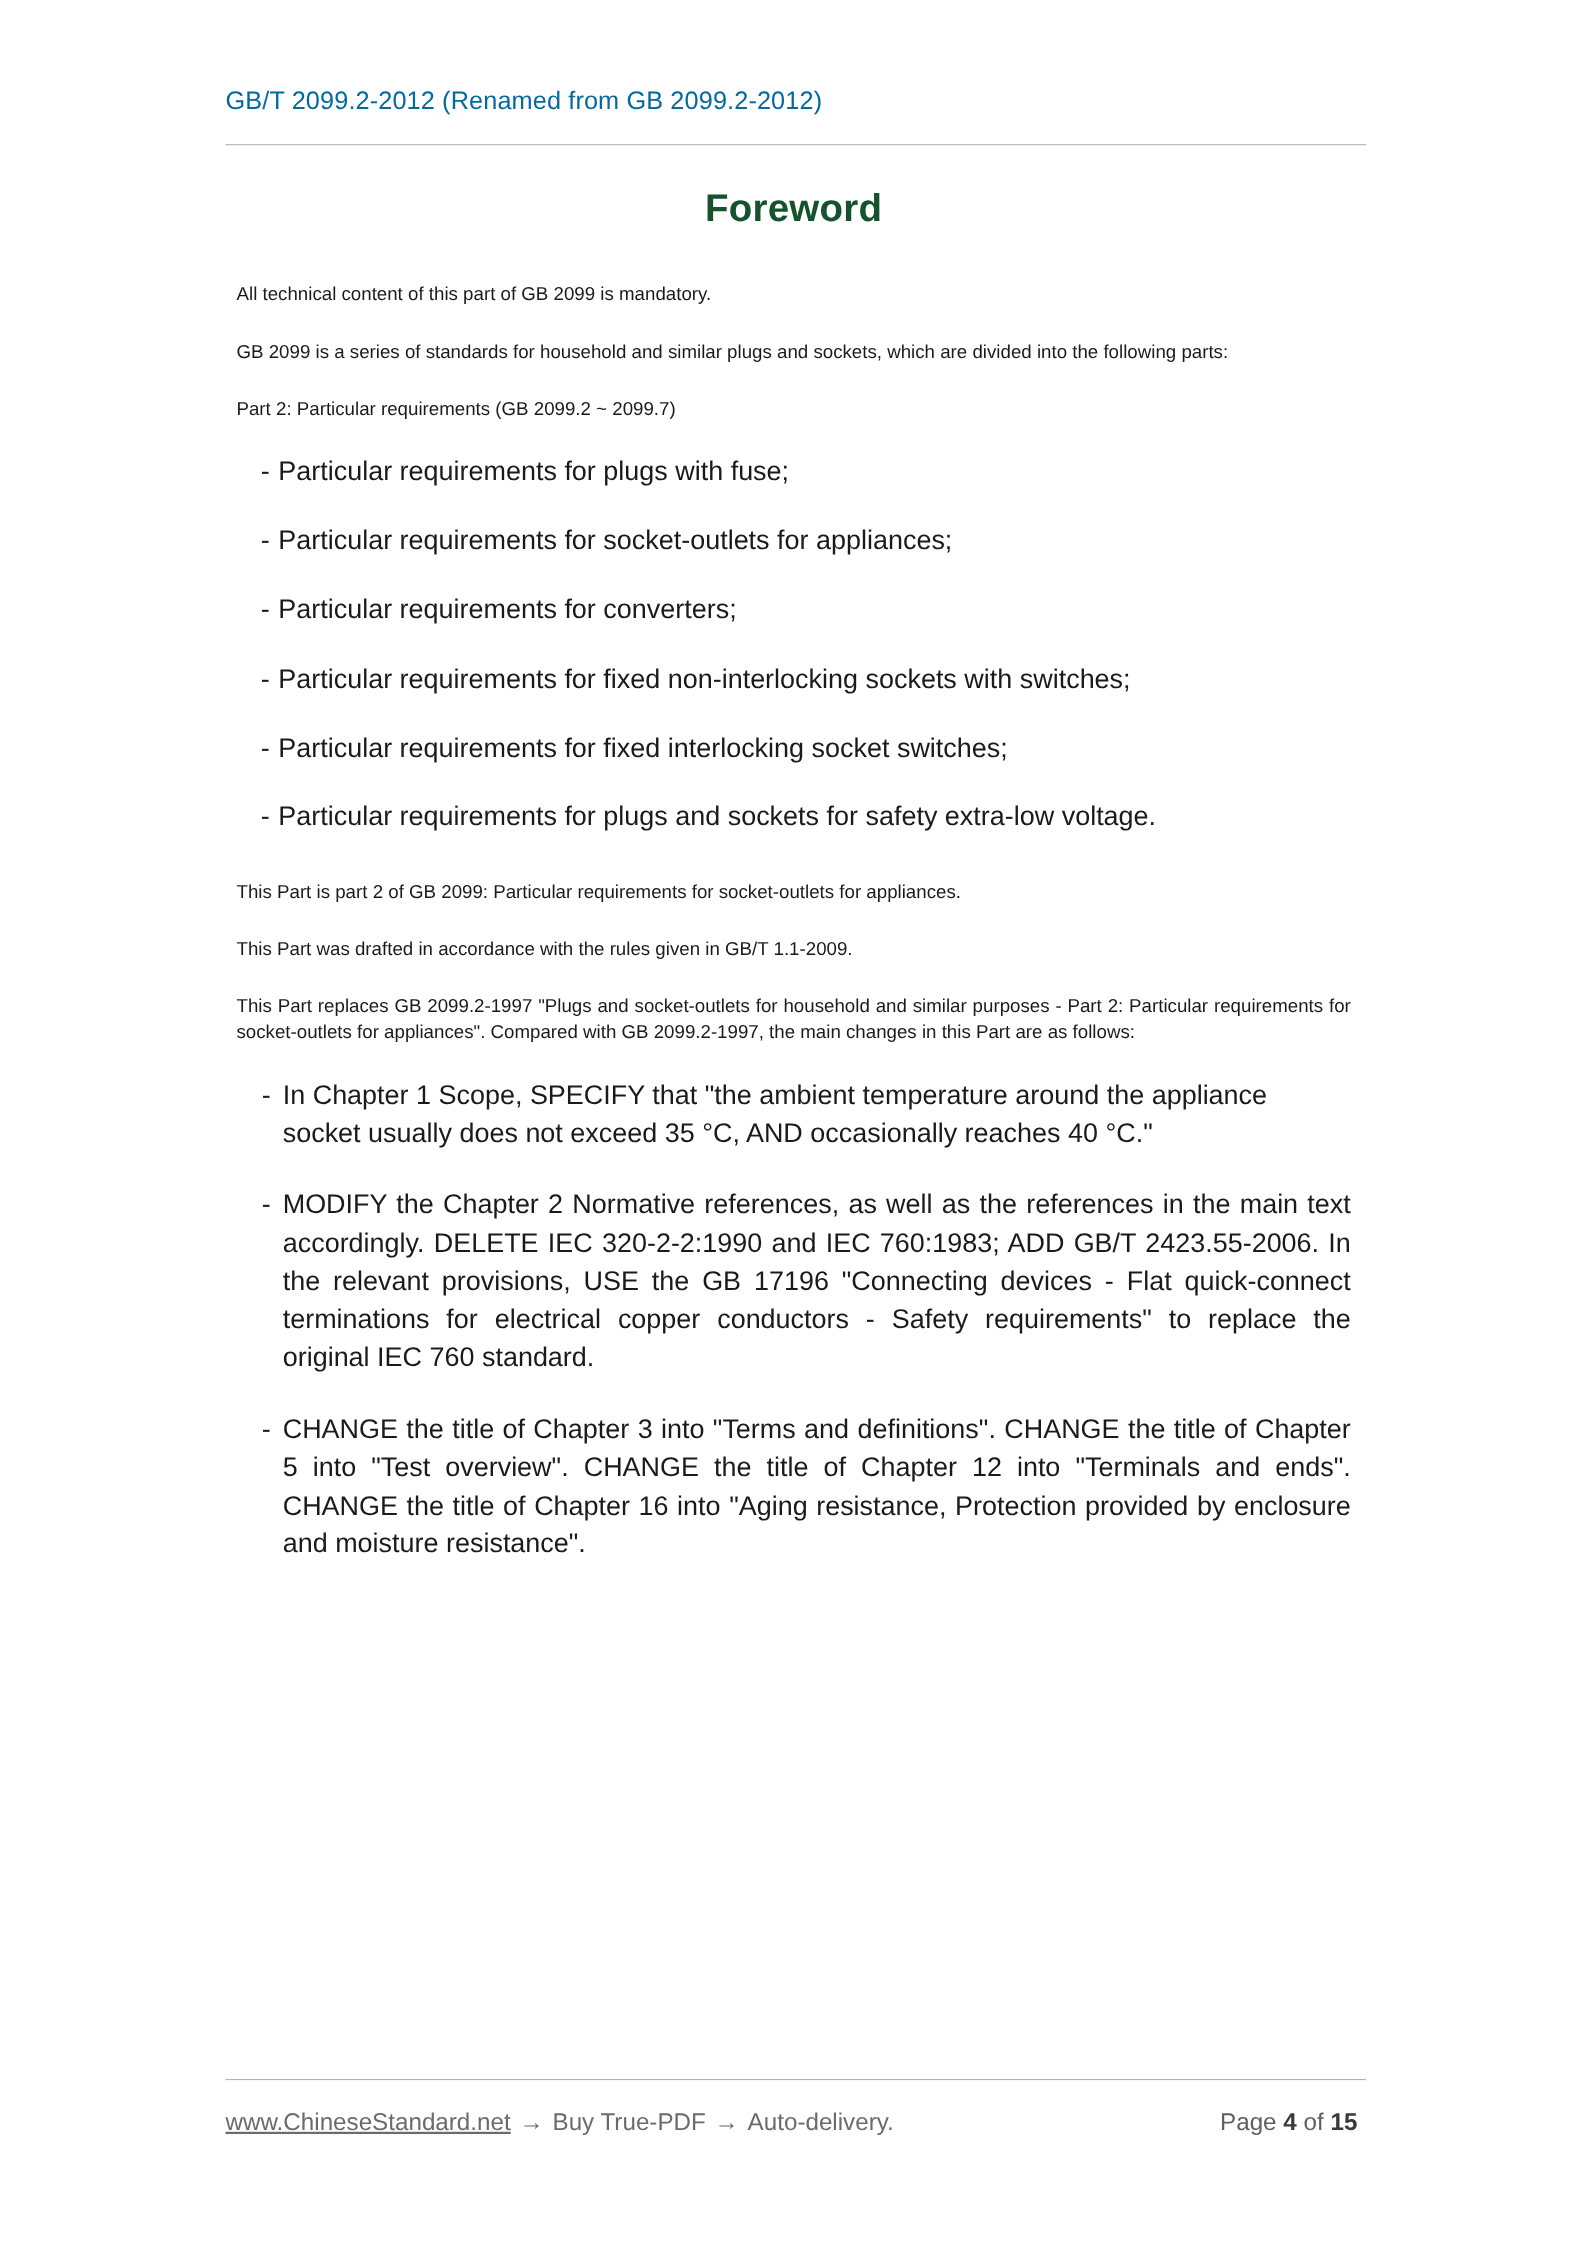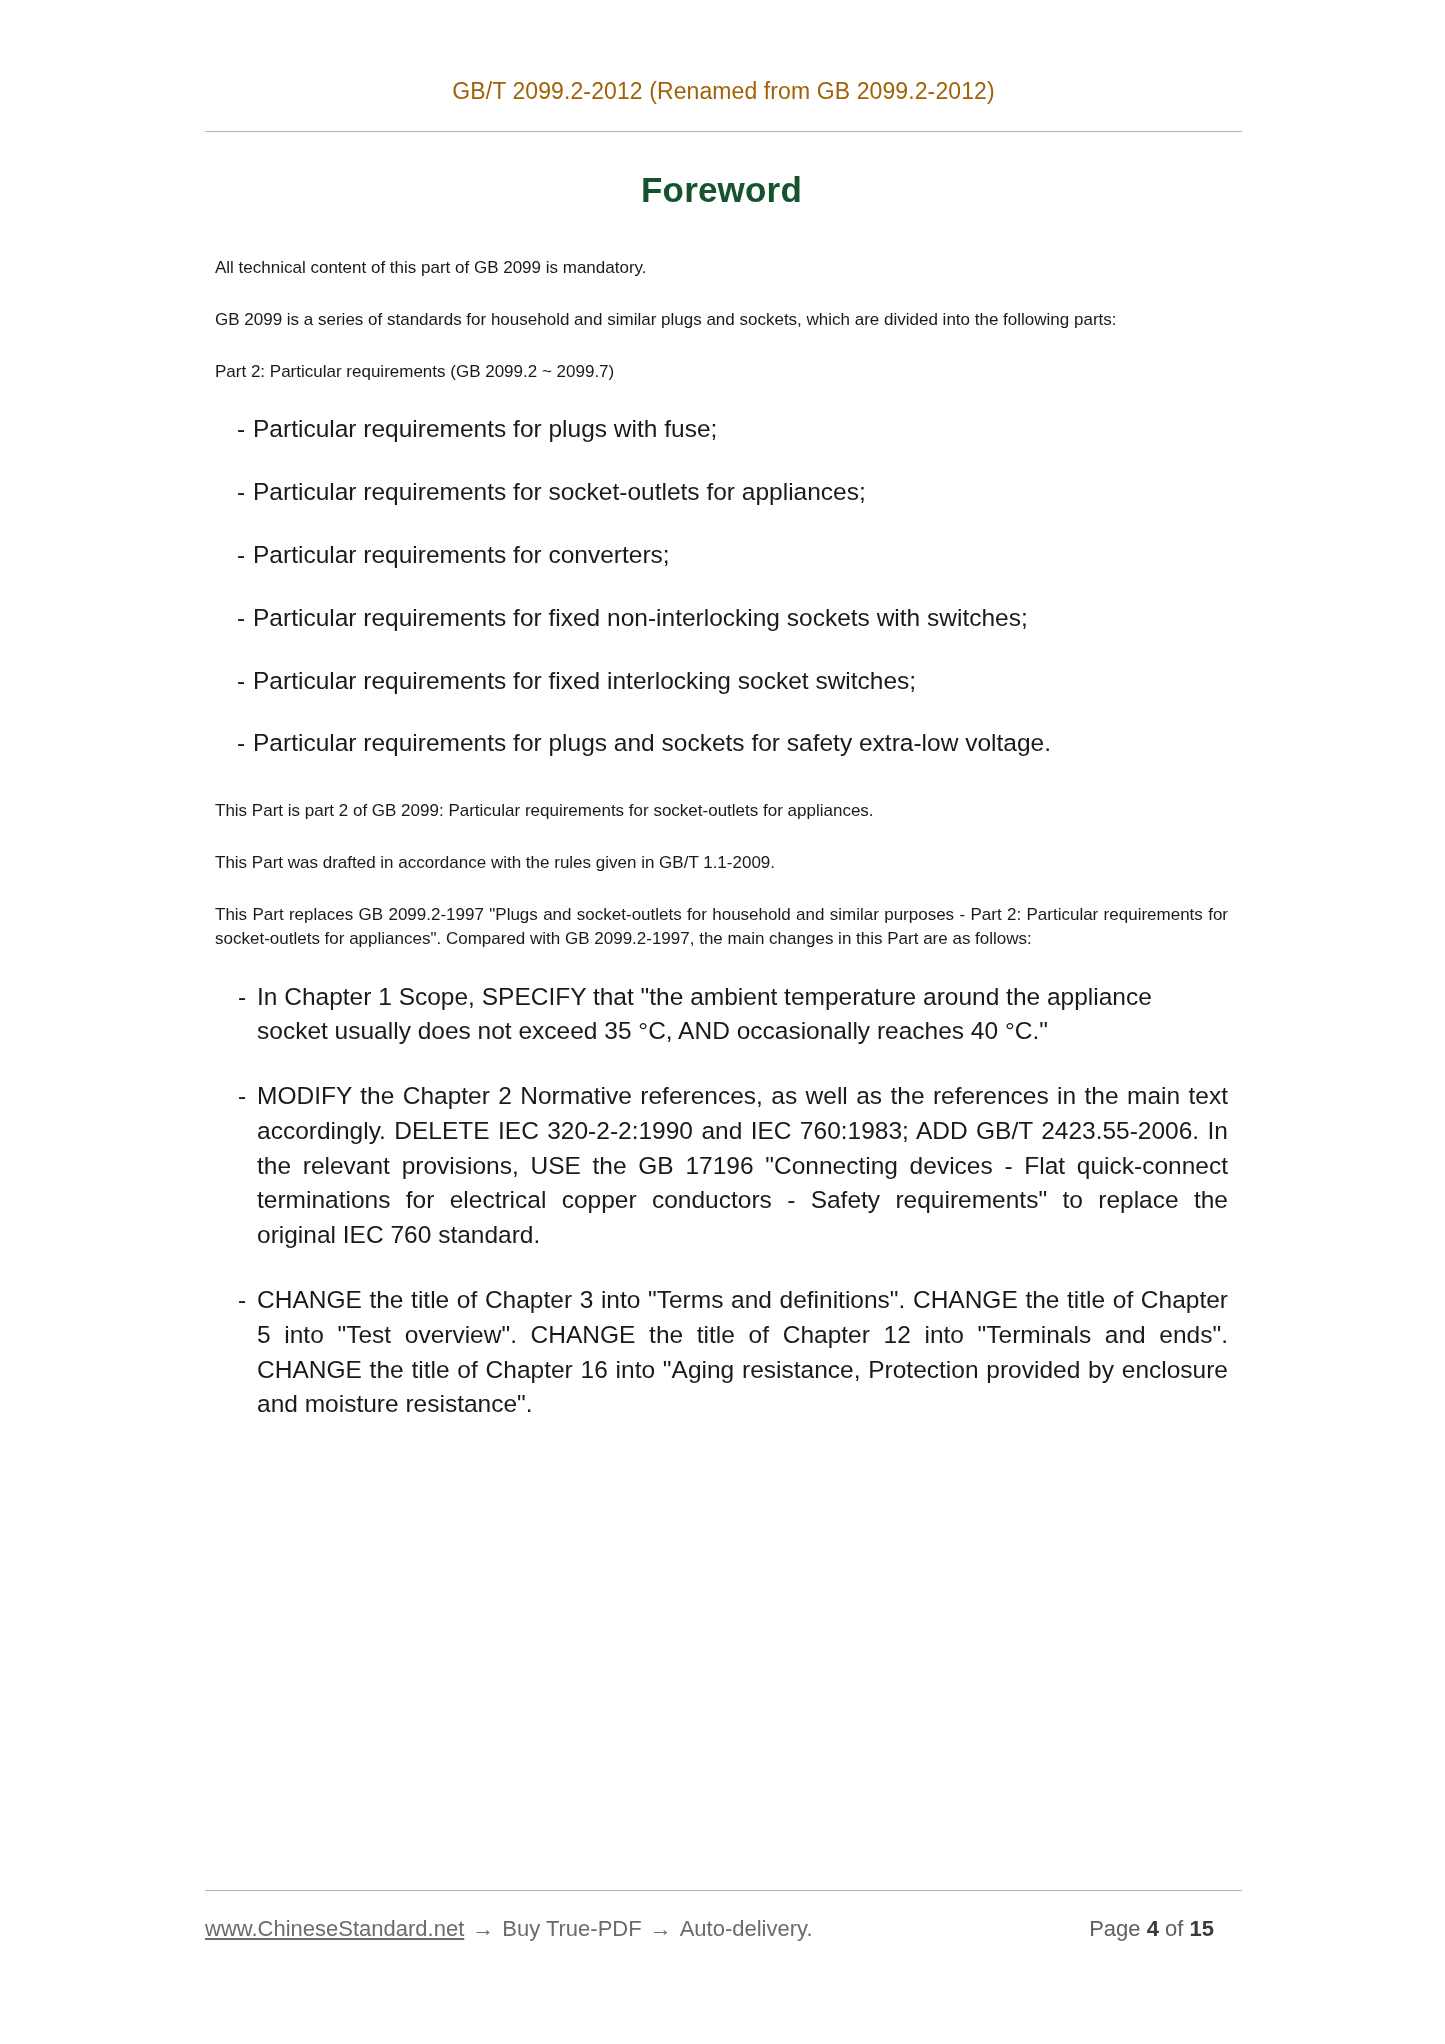--- a/index.html
+++ b/index.html
@@ -19,23 +19,23 @@
     box-sizing: border-box;
     overflow: hidden;
   }
 
   
   .page-header {
     position: absolute;
     left: 205px;
     top: 78px;
     width: 1037px;
-    text-align: center;
+    text-align: left;
     font-size: 23px;
-    color: #a16207;
+    color: #0369a1;
     letter-spacing: 0.1px;
   }
   .header-rule {
     position: absolute;
     left: 205px;
     top: 131px;
     width: 1037px;
     height: 1px;
     background: #b4b4b4;
   }
@@ -127,21 +127,21 @@
   .footer-url {
     text-decoration: underline;
     color: #6b6b6b;
   }
   .footer-arrow {
     margin: 0 8px;
     font-size: 22px;
   }
   .footer-right {
     margin-left: auto;
-    margin-right: 28px;
+    margin-right: 8px;
     white-space: nowrap;
     color: #5f5f5f;
   }
   .footer-right .num {
     font-weight: bold;
     color: #3a3a3a;
   }
   .footer-right .lbl { }
 </style>
 </head>

